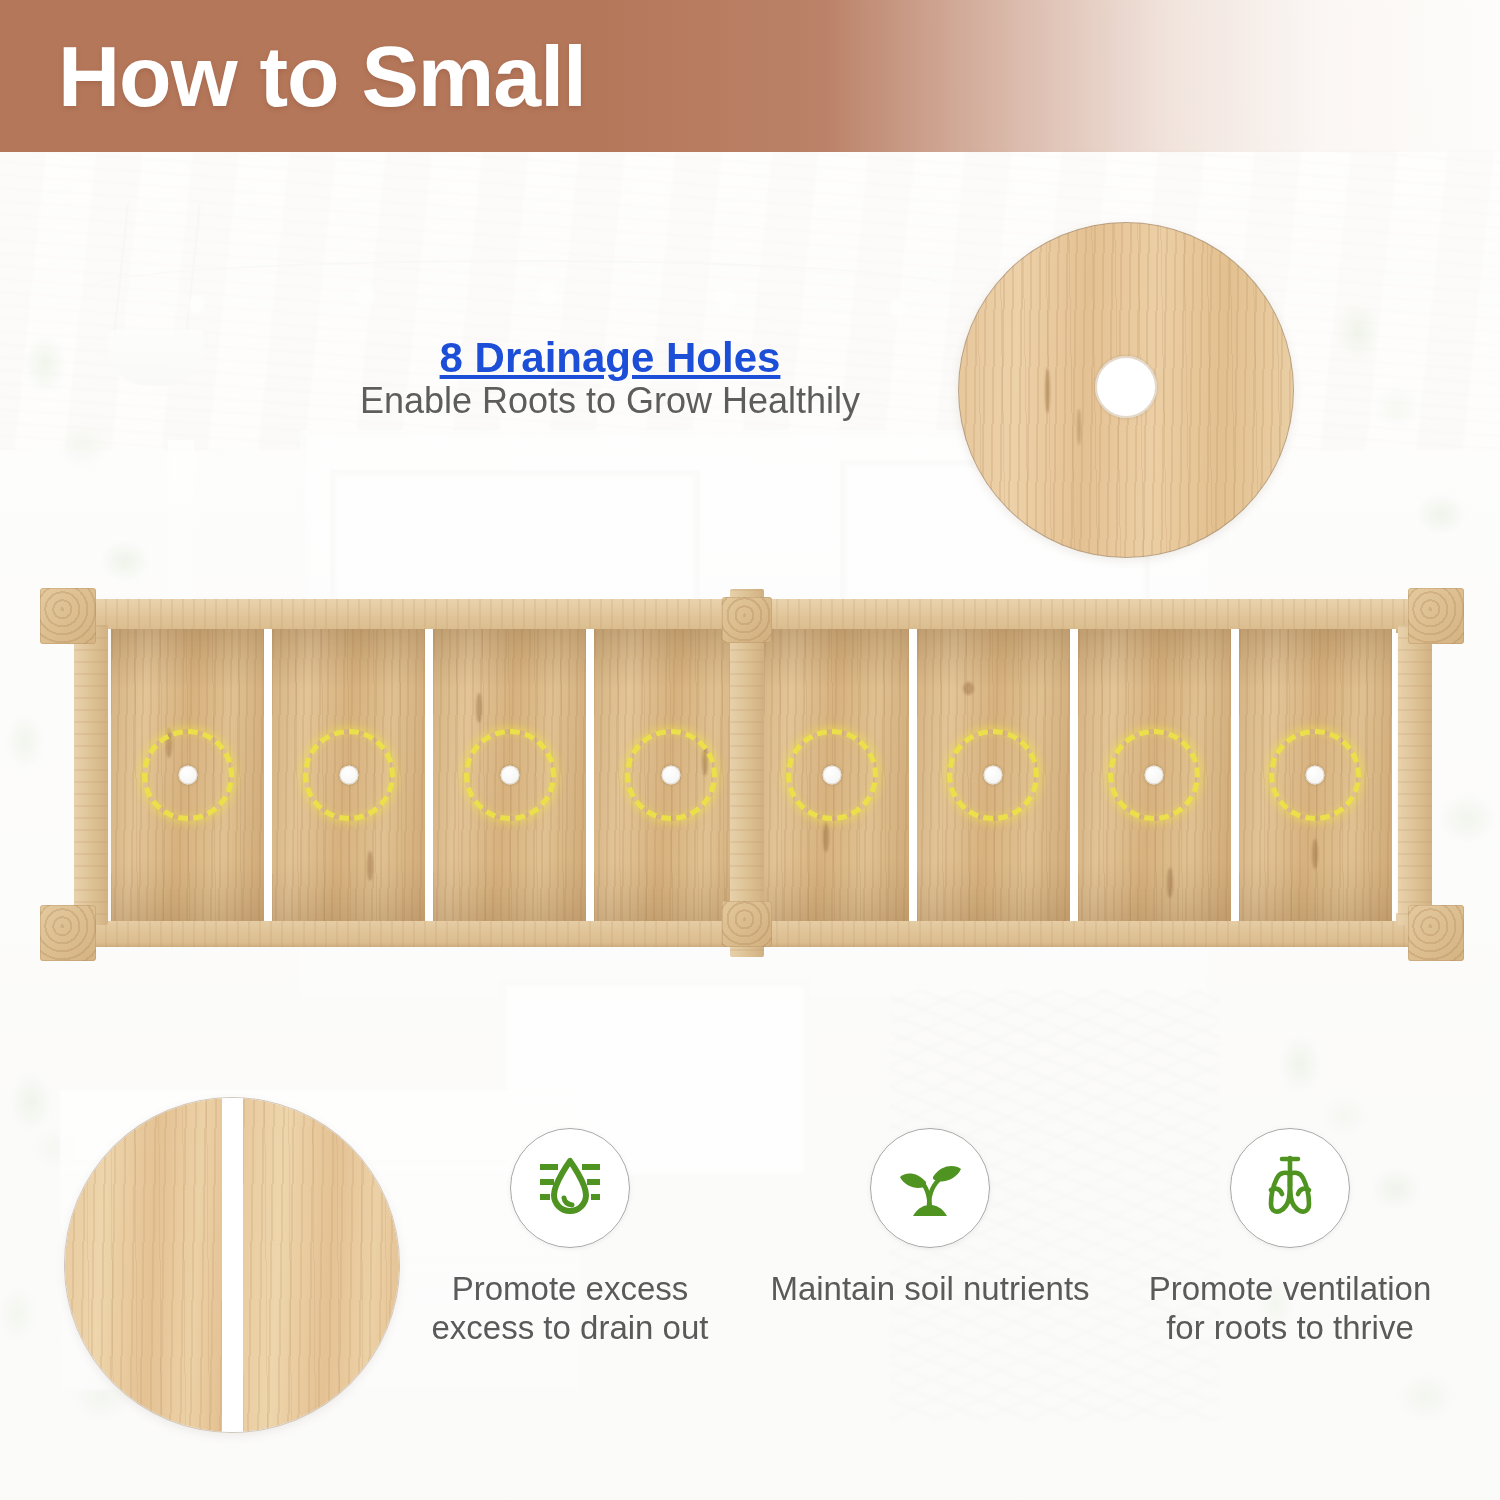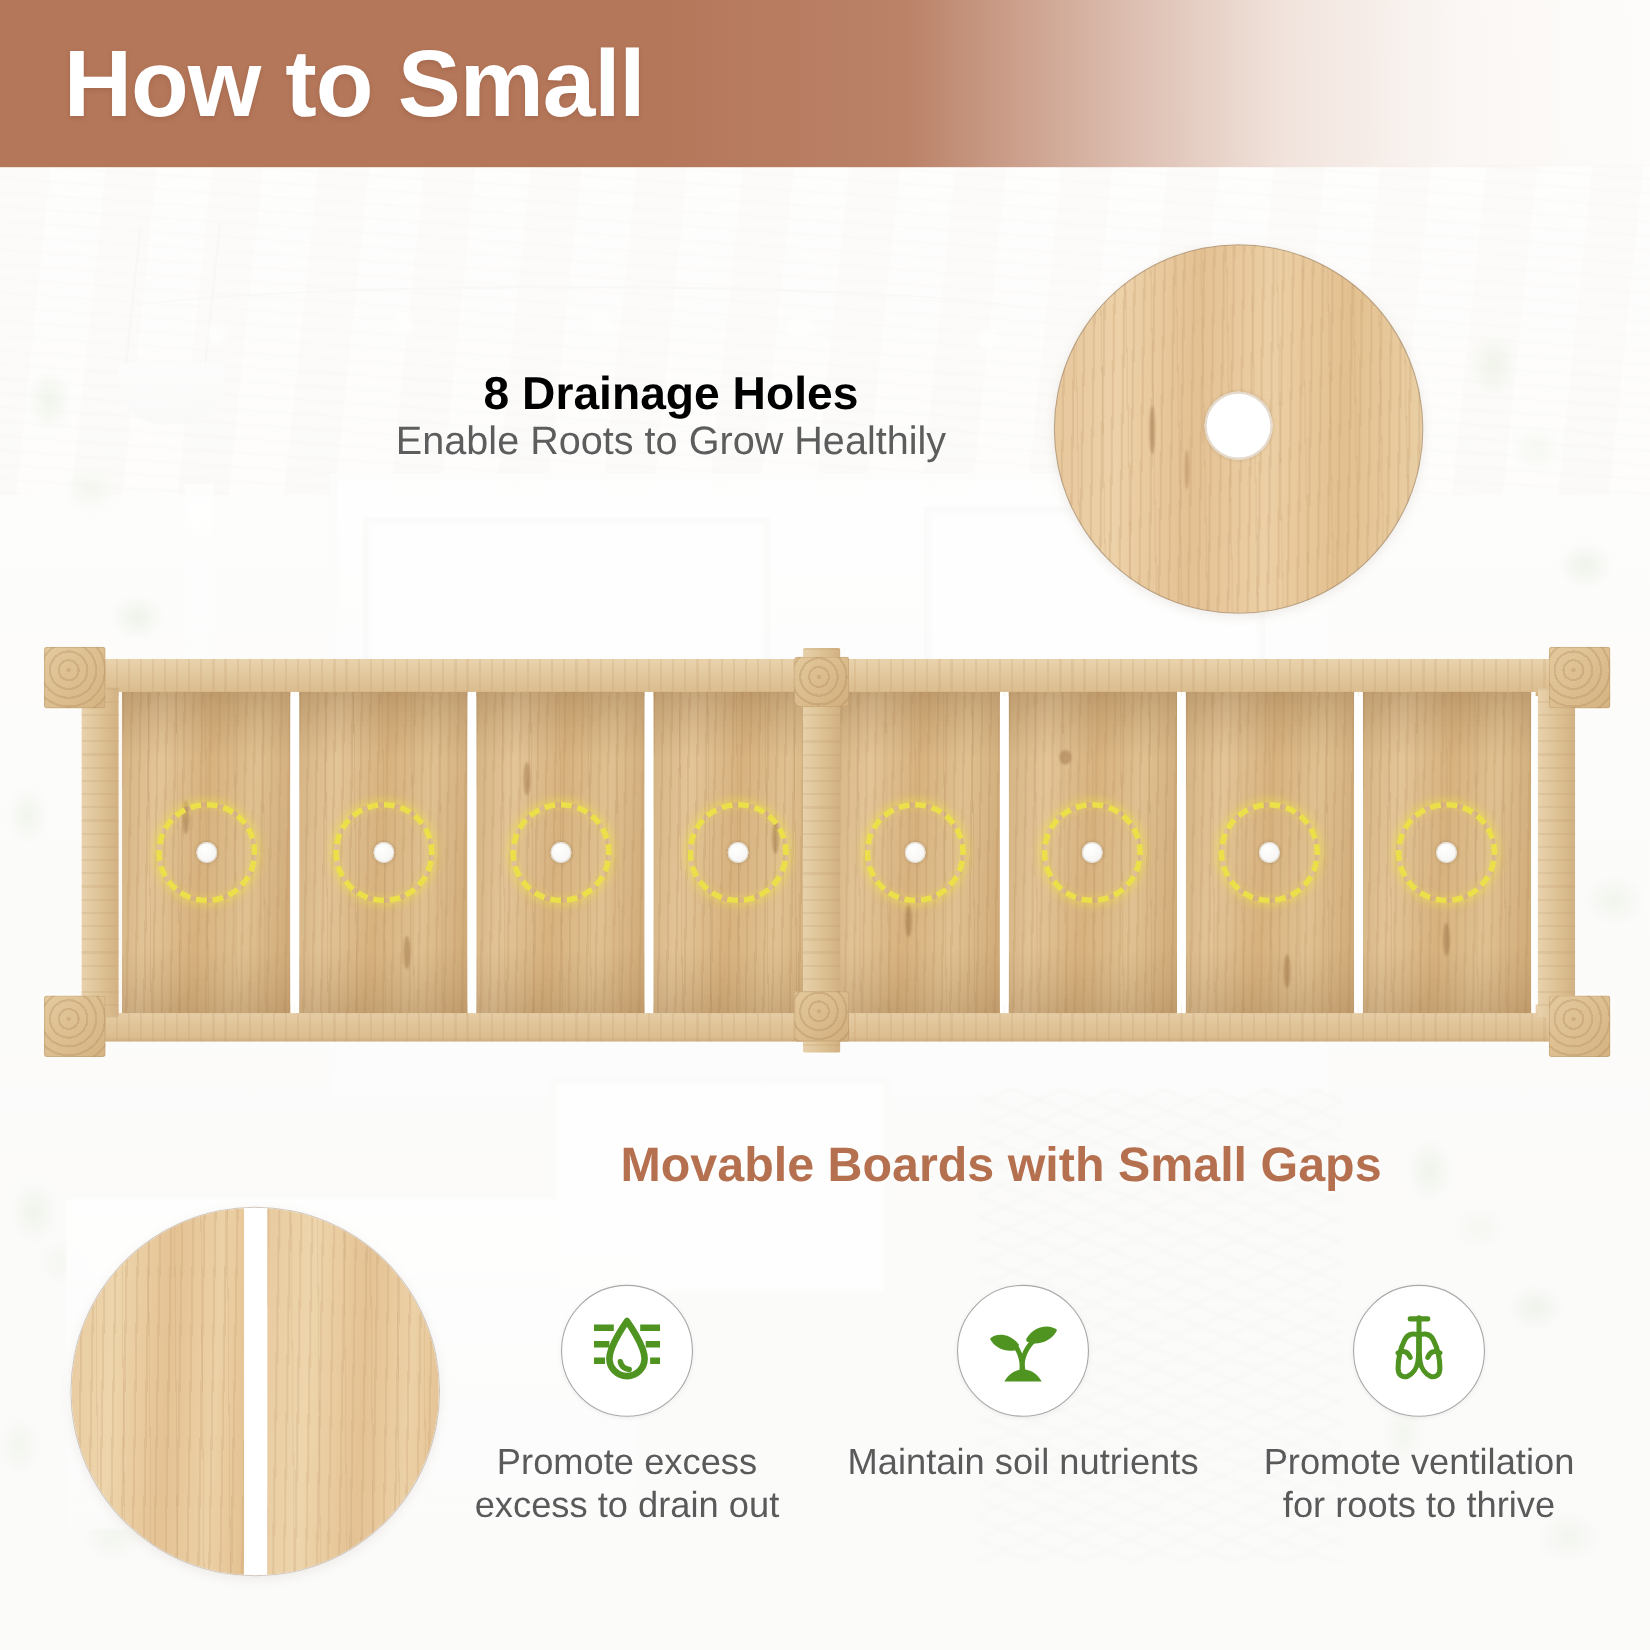--- a/index.html
+++ b/index.html
@@ -134,22 +134,23 @@
     font-size:86px;font-weight:bold;color:#ffffff;
     letter-spacing:-1px;line-height:1;
     text-shadow:0 2px 5px rgba(120,70,45,.28);
   }
 
   
   .s1-text{
     position:absolute;left:300px;top:335px;width:620px;text-align:center;
   }
   .s1-title{
-    font-size:42px;font-weight:bold;color:#000000;line-height:1.1;
+    font-size:42px;font-weight:bold;color:#1d4ed8;line-height:1.1;
     text-shadow:0 1px 2px rgba(255,255,255,.85);
+    text-decoration:underline;
   }
   .s1-sub{
     margin-top:0;
     font-size:36px;color:#5d5d5d;line-height:1.1;
     text-shadow:0 1px 2px rgba(255,255,255,.8);
   }
 
   
   .inset-hole{
     position:absolute;left:958px;top:222px;width:334px;height:334px;
@@ -317,21 +318,21 @@
         rgba(170,130,86,.14) 0px,rgba(170,130,86,.14) 1px,
         rgba(255,255,255,0) 1px,rgba(255,255,255,0) 24px),
       linear-gradient(93deg,#e8caa0 0%,#eed5ab 25%,#e4c294 55%,#ecd1a6 80%,#e3c091 100%);
   }
   .gap-white{
     width:21px;height:100%;background:#ffffff;
   }
 
   
   .benefits{
-    position:absolute;left:390px;top:1168px;width:1100px;
+    position:absolute;left:390px;top:1128px;width:1100px;
     display:flex;justify-content:flex-start;gap:0;
   }
   .benefit{
     width:360px;display:flex;flex-direction:column;align-items:center;
   }
   .benefit-circle{
     width:118px;height:118px;border-radius:50%;
     background:rgba(255,255,255,.93);
     border:1px solid #a9a9a9;
     display:flex;align-items:center;justify-content:center;
@@ -478,21 +479,20 @@
           <div class="drain-dot"></div>
         </div>
       </div>
     </div>
 
     <div class="center-post"></div>
     <div class="center-cap t"></div>
     <div class="center-cap b"></div>
   </div>
 
-  <div class="s2-title">Movable Boards with Small Gaps</div>
 
   <div class="inset-gap">
     <div class="gap-board"></div>
     <div class="gap-white"></div>
     <div class="gap-board"></div>
   </div>
 
   <div class="benefits">
 
     <div class="benefit">

